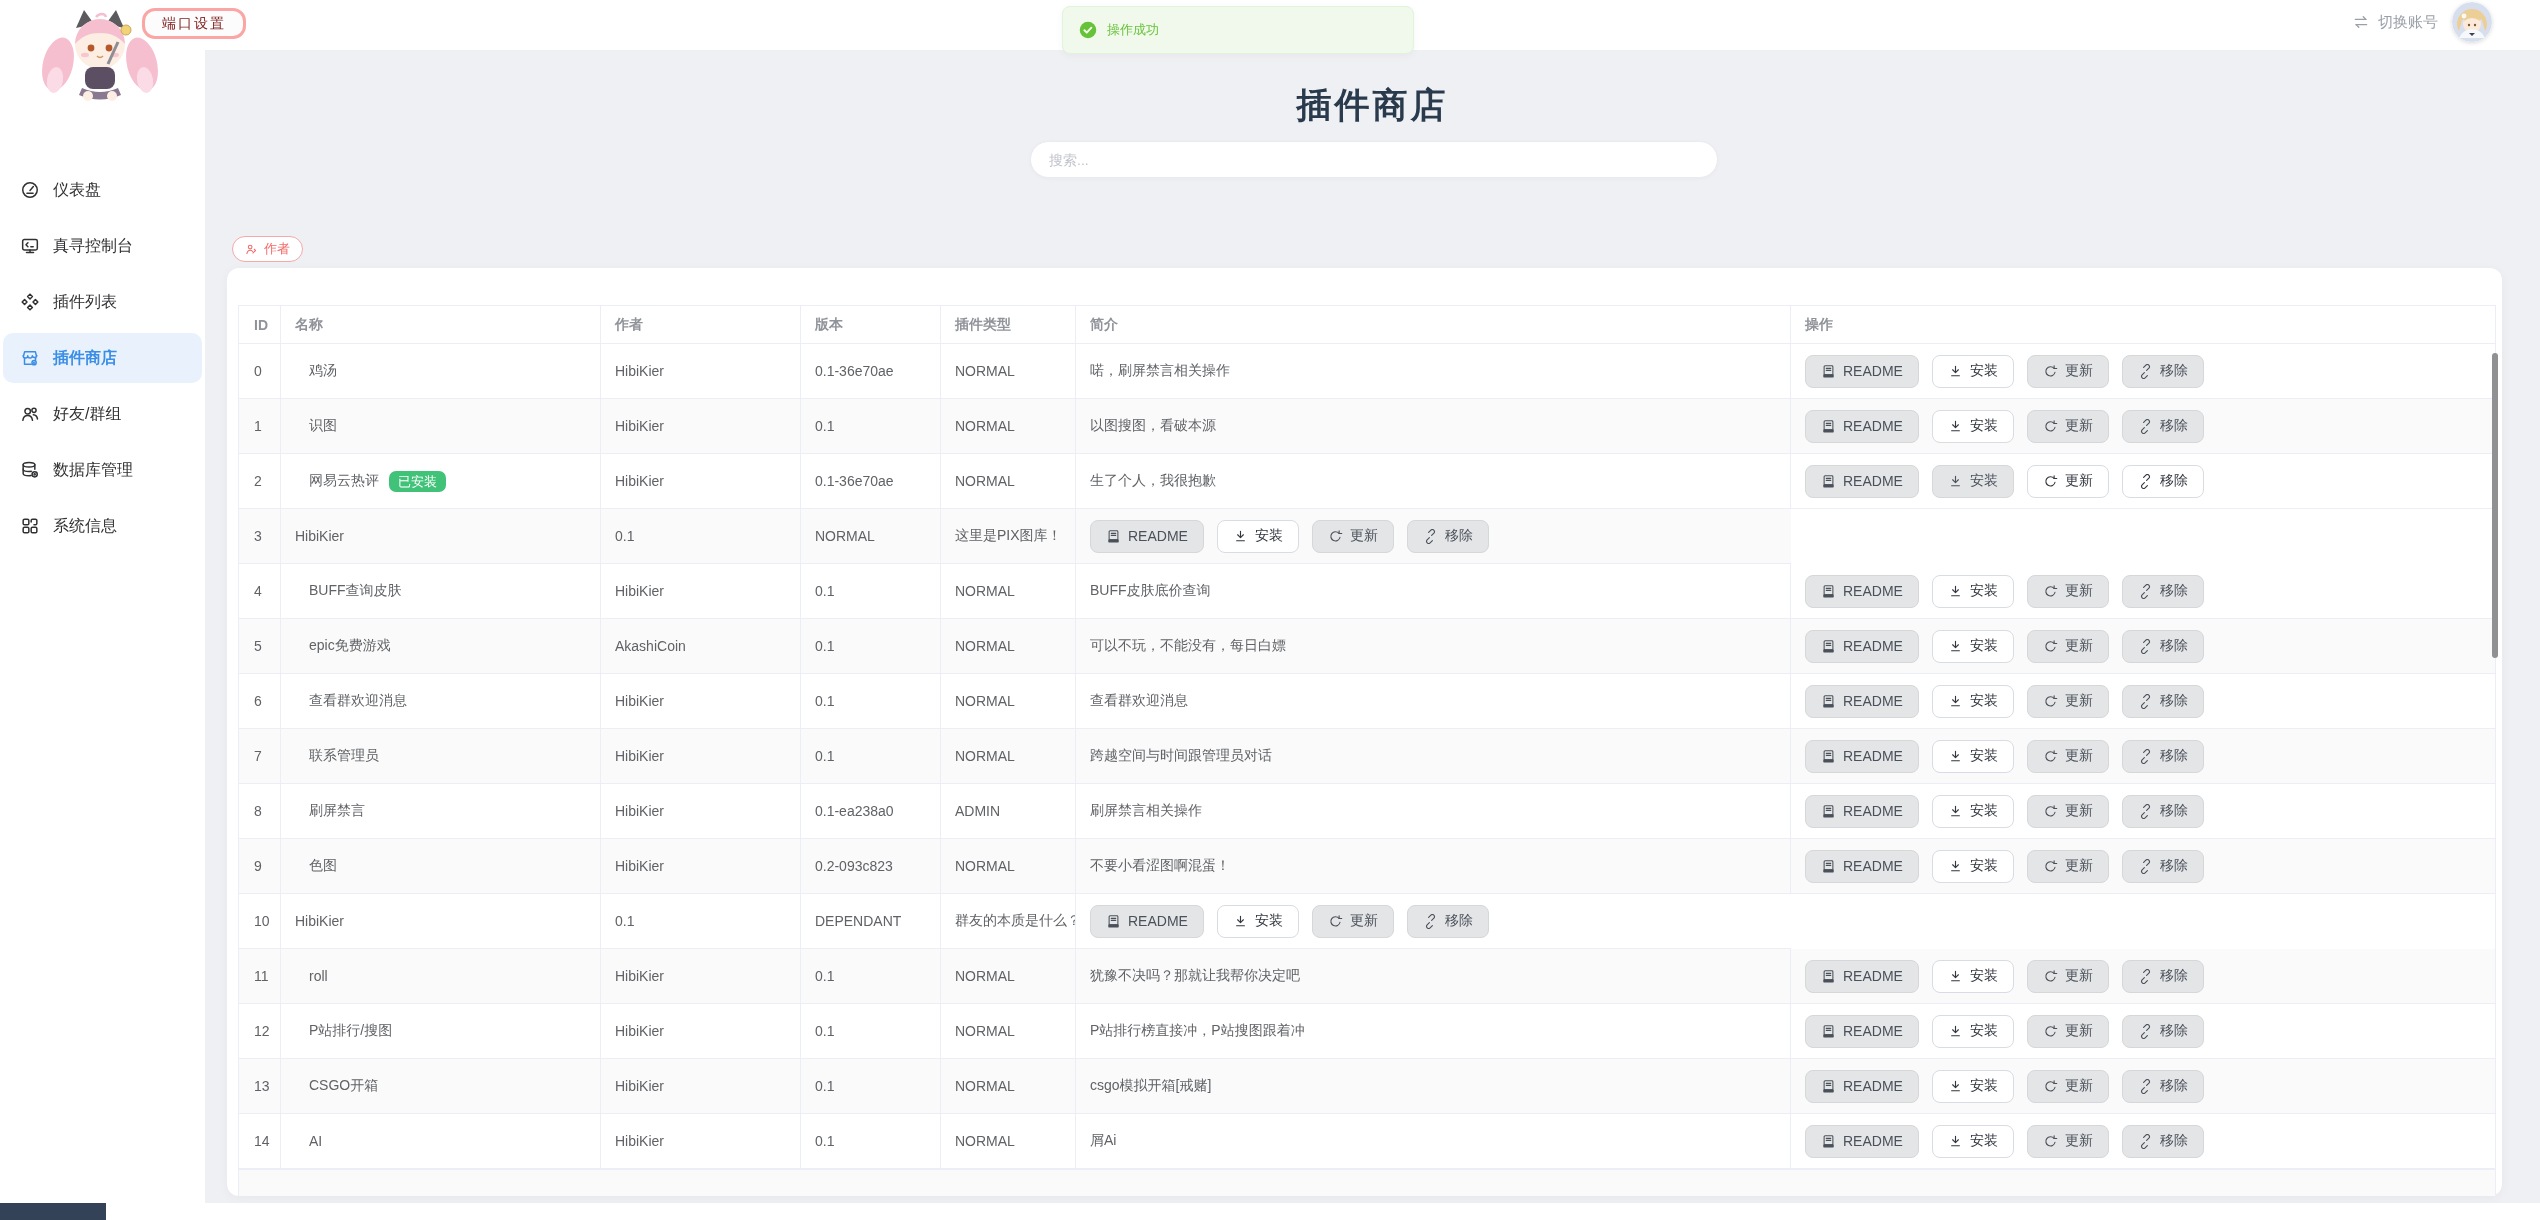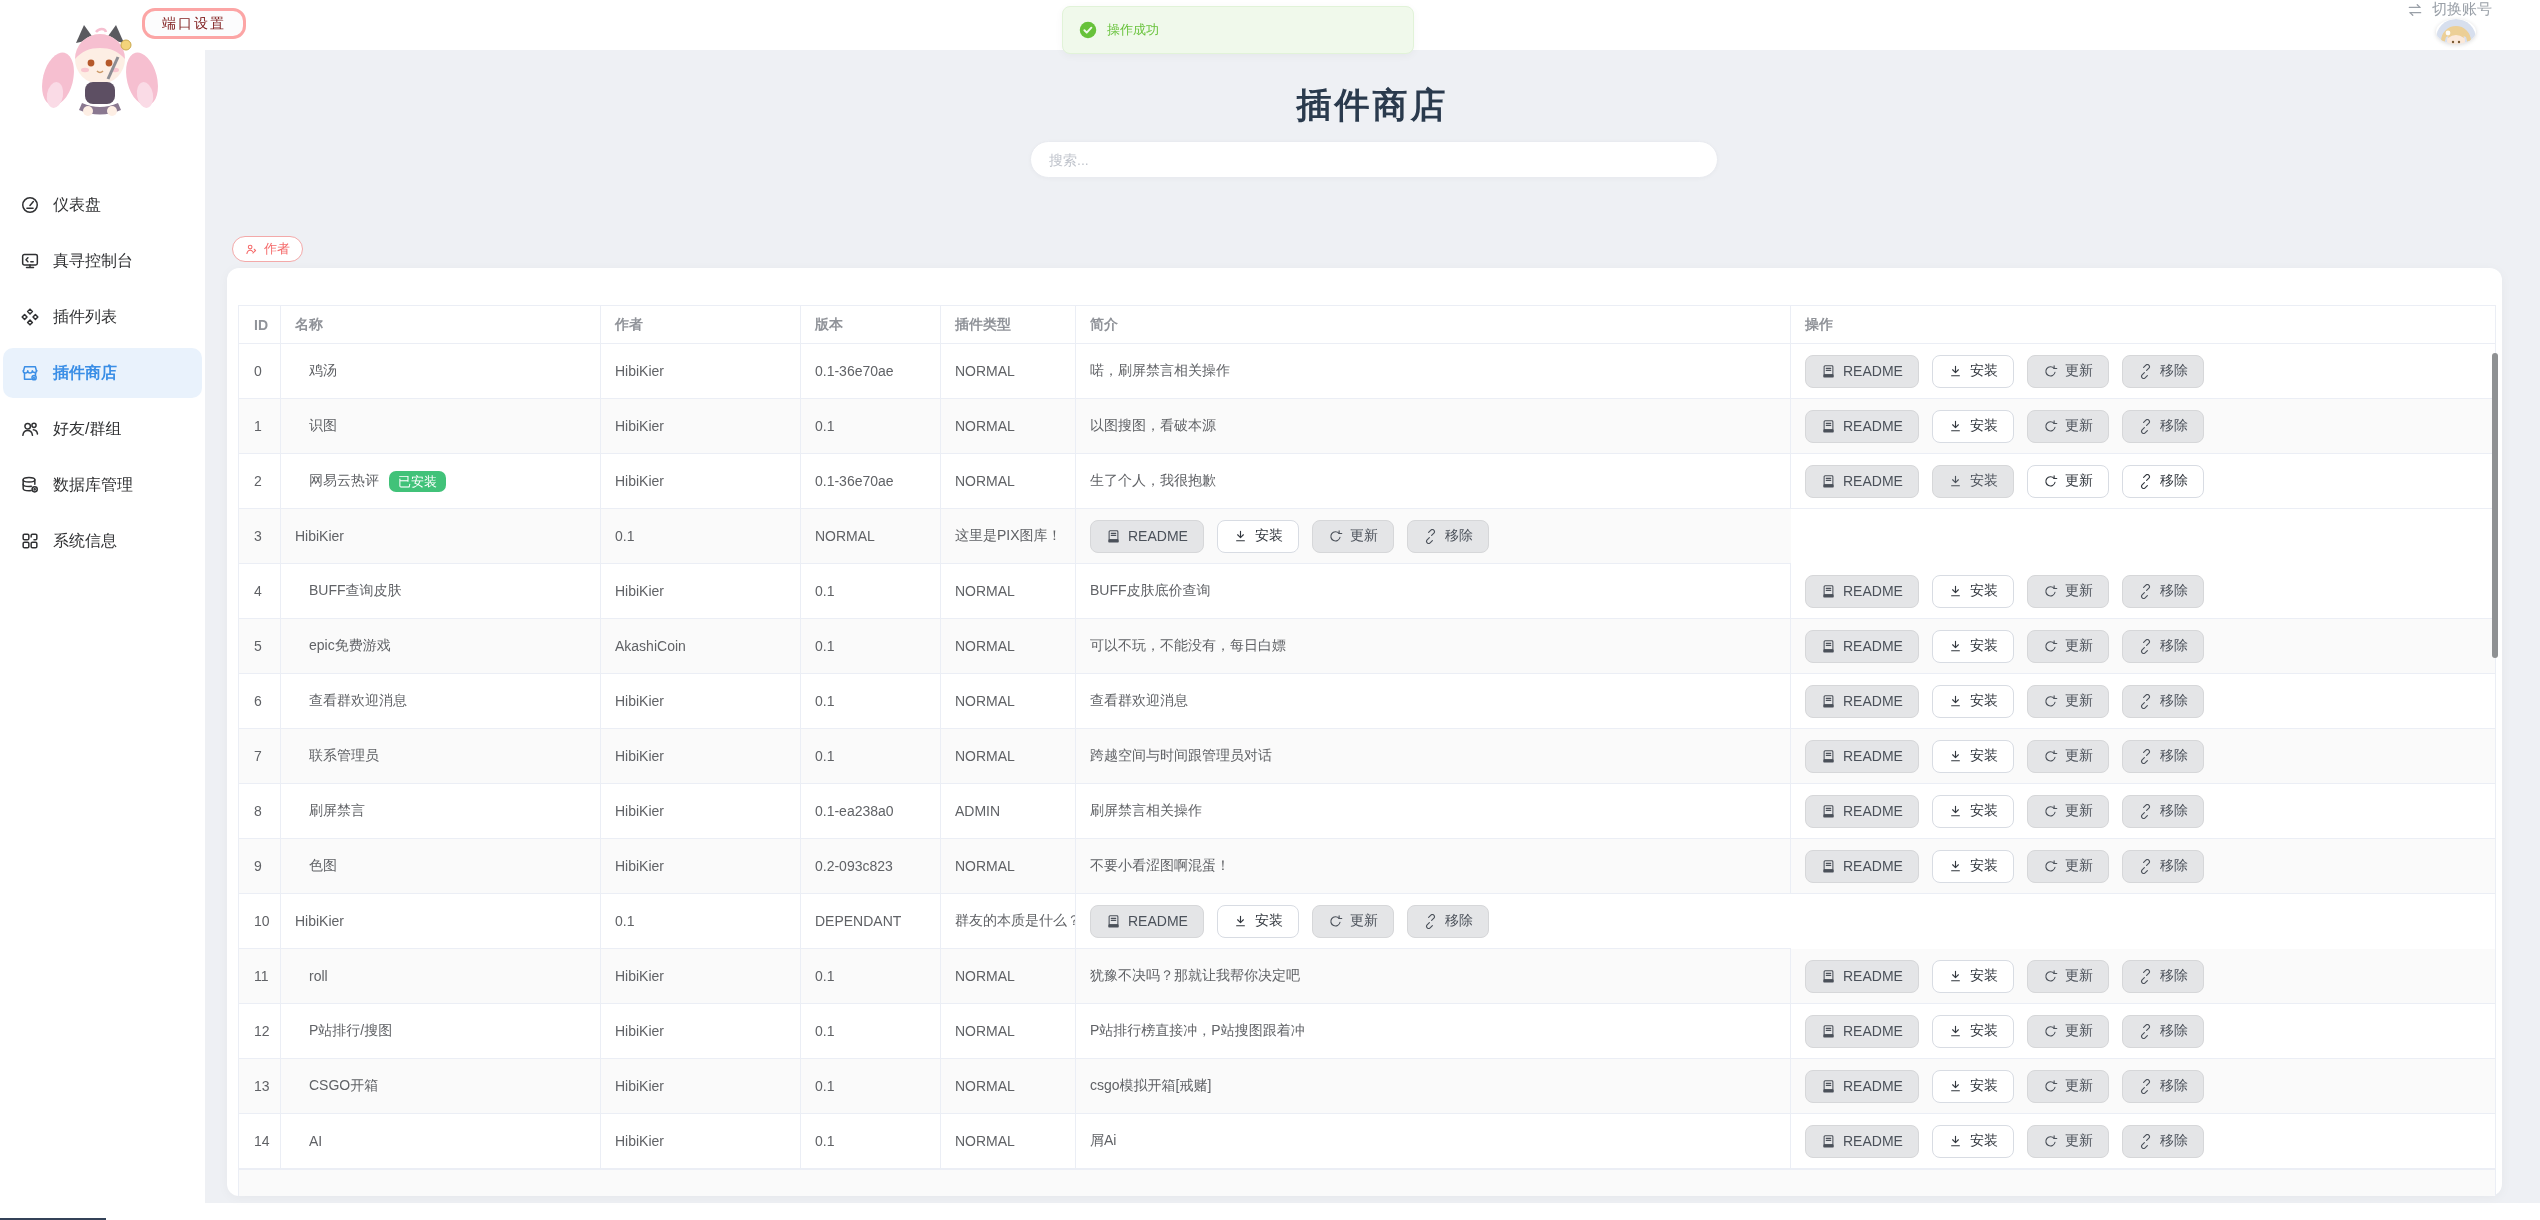--- a/index.html
+++ b/index.html
@@ -3,21 +3,21 @@
 <meta charset="utf-8">
 <style>
   html,body{margin:0;padding:0;}
   body{width:2540px;height:1220px;position:relative;overflow:hidden;background:#ffffff;
        font-family:"Liberation Sans","DejaVu Sans",sans-serif;-webkit-font-smoothing:antialiased;}
   #app{position:absolute;inset:0;}
   .page-bg{position:absolute;left:0;top:0;width:2540px;height:1203px;background:#eef0f4;}
   .header-bar{position:absolute;left:0;top:0;width:2540px;height:50px;background:#ffffff;}
 
   
-  .sidebar{position:absolute;left:0;top:0;width:205px;height:1203px;background:#ffffff;z-index:5;margin-top:15px;}
+  .sidebar{position:absolute;left:0;top:0;width:205px;height:1203px;background:#ffffff;z-index:5;}
   .logo-wrap{position:absolute;left:38px;top:8px;width:124px;height:98px;}
   .side-nav{position:absolute;left:0;top:162px;width:205px;}
   .side-item{position:relative;height:56px;display:flex;align-items:center;padding-left:20px;
              color:#303133;font-size:16px;cursor:pointer;}
   .side-item .s-icon{width:20px;height:20px;margin-right:13px;display:inline-flex;color:#303133;}
   .side-item .s-icon svg{width:20px;height:20px;}
   .side-item.active{color:#3a8ee6;font-weight:bold;}
   .side-item.active .s-icon{color:#3a8ee6;}
   .side-item.active::before{content:"";position:absolute;left:3px;top:3px;right:3px;bottom:3px;
              background:#e9f2fc;border-radius:10px;z-index:-1;}
@@ -25,21 +25,21 @@
 
   
   .port-btn{position:absolute;left:142px;top:8px;width:98px;height:25px;border:3px solid #fca5a5;
             border-radius:13px;background:#fcfcfd;color:#7f1d1d;font-size:14px;letter-spacing:2px;
             display:flex;align-items:center;justify-content:center;cursor:pointer;z-index:6;}
   .toast{position:absolute;left:1062px;top:6px;width:350px;height:46px;background:#f0f9eb;
          border:1px solid #e1f3d8;border-radius:8px;display:flex;align-items:center;z-index:8;
          box-shadow:0 2px 8px rgba(0,0,0,.04);}
   .toast .t-icon{width:18px;height:18px;margin:0 10px 0 16px;display:inline-flex;}
   .toast .t-msg{color:#67c23a;font-size:13px;}
-  .switch-wrap{position:absolute;right:48px;top:0;height:44px;display:flex;align-items:center;z-index:6;flex-direction:column;}
+  .switch-wrap{position:absolute;right:48px;top:0;height:44px;display:flex;align-items:center;z-index:6;}
   .switch-link{display:flex;align-items:center;color:#9aa0a8;font-size:15px;cursor:pointer;}
   .switch-link .sw-icon{width:18px;height:18px;margin-right:8px;display:inline-flex;color:#9aa0a8;}
   .avatar{width:40px;height:40px;border-radius:50%;overflow:hidden;margin-left:14px;cursor:pointer;
           box-shadow:0 1px 4px rgba(0,0,0,.15);}
 
   
   .page-title{position:absolute;left:205px;right:0;top:82px;text-align:center;
               font-size:35px;font-weight:800;color:#2a3a4d;letter-spacing:3px;}
   .search-input{position:absolute;left:1030px;top:141px;width:688px;height:37px;box-sizing:border-box;
               border:1px solid #e9ebf0;border-radius:19px;background:#ffffff;padding:0 18px;

